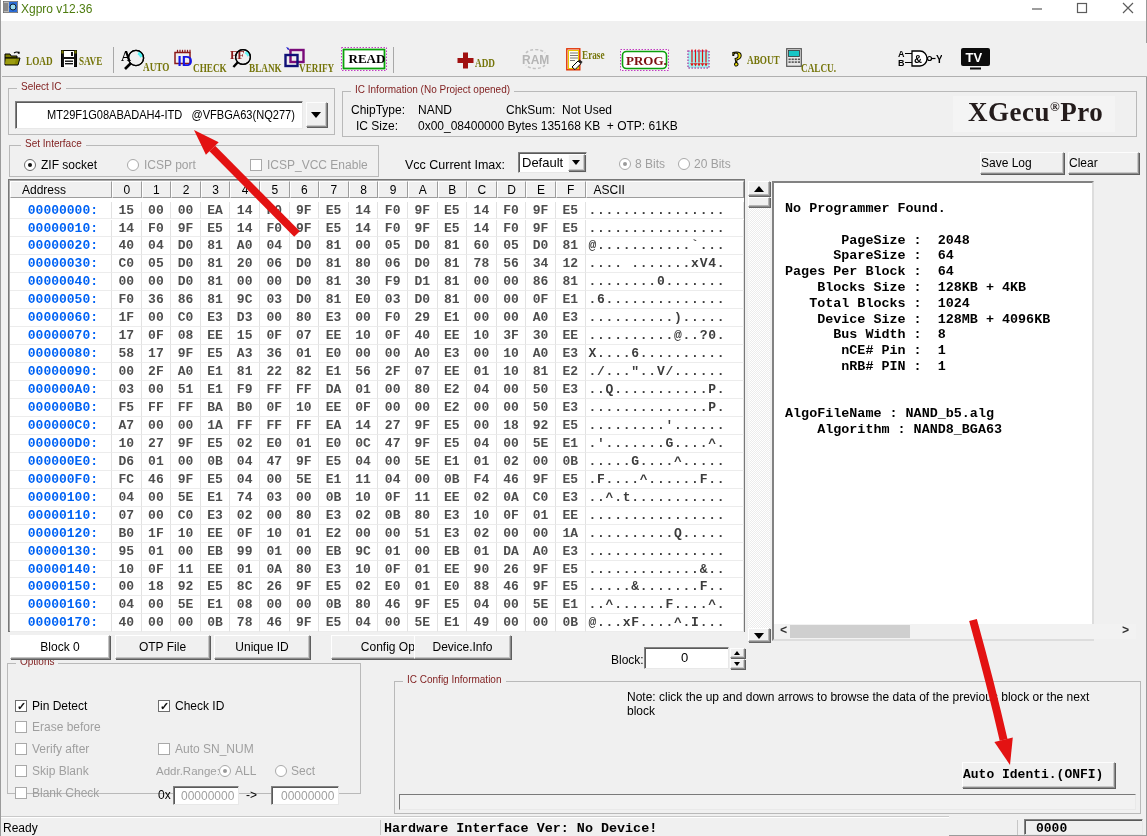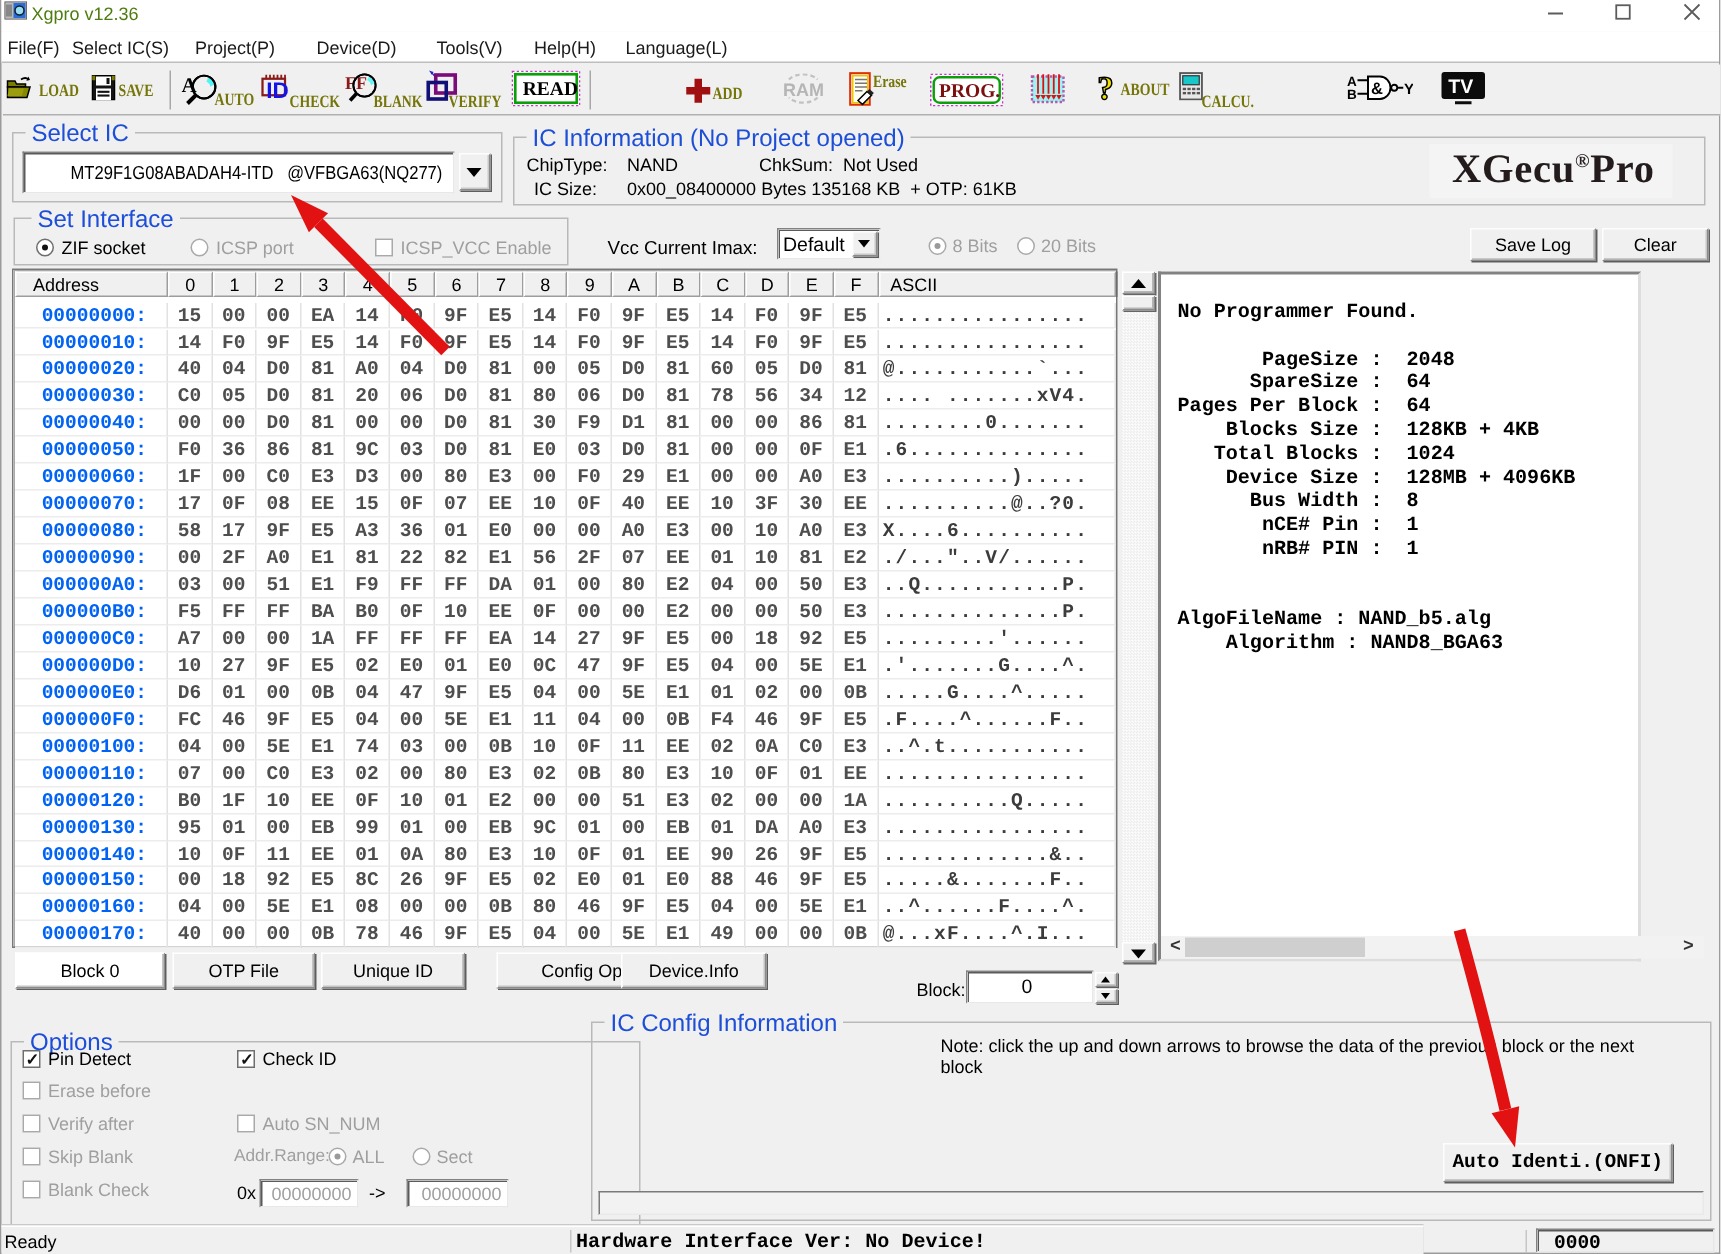--- a/index.html
+++ b/index.html
@@ -11,25 +11,25 @@
 #title{position:absolute;left:20px;top:2px;color:#4d7c0f;font-size:12px}
 
 #menubar{position:absolute;left:0;top:21px;width:100%;height:21px;background:#fff;border-bottom:1px solid #bebebe}
 #menubar span{position:absolute;top:4px;color:#1a1a1a}
 
 #toolbar{position:absolute;left:1px;top:43px;width:1145px;height:34px;background:#f0f0f0;border-bottom:1px solid #b0b0b0}
 .tsep{position:absolute;top:4px;width:1px;height:26px;background:#a8a8a8}
 .tlab{position:absolute;font-family:"Liberation Serif",serif;font-weight:bold;font-size:11.5px;color:#75750a;transform:scaleX(0.8);transform-origin:0 0;white-space:nowrap}
 
 .grp{position:absolute;border:1px solid #b9b9b9;border-radius:0}
-.grp>.glab{position:absolute;top:-8px;left:8px;background:#f0f0f0;padding:0 4px;color:#1d4ed8;font-size:16px;white-space:nowrap}
+.grp>.glab{position:absolute;top:-8px;left:8px;background:#f0f0f0;padding:0 4px;color:#7f1d1d;font-size:10px;white-space:nowrap}
 
 .sunk{background:#fff;border:1px solid #828282;border-bottom-color:#e8e8e8;border-right-color:#e8e8e8;box-shadow:inset 1px 1px 0 #5a5a5a}
 
-.btn{background:#f0f0f0;border:1px solid #8b8b8b;border-top-color:#fdfdfd;border-left-color:#fdfdfd;box-shadow:inset -1px -1px 0 #c8c8c8,1px 1px 0 #5e5e5e;text-align:center;color:#000}
+.btn{background:#f0f0f0;border:1px solid #8b8b8b;border-top-color:#fdfdfd;border-left-color:#fdfdfd;box-shadow:inset -1px -1px 0 #c8c8c8,1px 1px 0 #5e5e5e;text-align:left;color:#000}
 
 .cb{position:absolute;width:12px;height:12px;background:#fff;border:1px solid #6e6e6e}
 .cb.dis{border-color:#a9a9a9}
 .cb .tick{position:absolute;left:1px;top:-1px;font-size:11px;font-weight:bold;color:#111}
 .rd{position:absolute;width:12px;height:12px;background:#fff;border:1px solid #6e6e6e;border-radius:50%}
 .rd.dis{border-color:#a9a9a9}
 .rd .dot{position:absolute;left:3px;top:3px;width:4px;height:4px;border-radius:50%;background:#111}
 .rd.dis .dot{background:#9a9a9a}
 .dis-t{color:#9f9f9f}
 
@@ -68,29 +68,20 @@
    <circle cx="10" cy="6" r="3" fill="#9adcf0" stroke="#123" stroke-width="1"></circle>
    <rect x="1" y="2" width="4" height="8" fill="#888"></rect>
   </svg>
   <span id="title">Xgpro v12.36</span>
   <svg class="abs" style="left:1031px;top:2px" width="104" height="12" viewBox="0 0 104 12">
    <path d="M0 7 h10" stroke="#5c5c5c" stroke-width="1.2"></path>
    <rect x="45.5" y="1.5" width="9" height="9" fill="none" stroke="#5c5c5c" stroke-width="1.2"></rect>
    <path d="M91 1 l10 10 M101 1 l-10 10" stroke="#5c5c5c" stroke-width="1.2"></path>
   </svg>
  </div>
- <div id="menubar">
-      <span style="left:4px">File(F)</span>
-<span style="left:47px">Select IC(S)</span>
-<span style="left:129px">Project(P)</span>
-<span style="left:210px">Device(D)</span>
-<span style="left:290px">Tools(V)</span>
-<span style="left:355px">Help(H)</span>
-<span style="left:416px">Language(L)</span>
-    </div>
  <div id="toolbar">
   <div class="tsep" style="left:111px"></div>
   <div class="tsep" style="left:391px"></div>
  </div>
  <svg class="abs" style="left:3px;top:50px" width="18" height="17" viewBox="0 0 18 17">
 <path d="M1 4 h5 l1 2 h6 v2 h-12 z" fill="#7c7c00" stroke="#000" stroke-width="1"></path>
 <path d="M1 8 h12 l3 0 -2 7 h-13 z" fill="#8a8a00" stroke="#000" stroke-width="1"></path>
 <path d="M2 9 l10 0 -1.5 5 h-9.5 z" fill="#9c9c10"></path>
 <path d="M10 3 q3 -2 5 0" fill="none" stroke="#000" stroke-width="1.2"></path>
 <path d="M15 1 l1 2.4 -2.4 .4 z" fill="#000"></path>
@@ -336,21 +327,21 @@
  <div class="tab" style="left:413px;width:97px">Device.Info</div>
 
  <span class="abs" style="left:610px;top:653px">Block:</span>
  <div class="sunk abs" style="left:643px;top:647px;width:85px;height:22px"></div>
  <span class="abs" style="left:680px;top:650px;font-size:13px">0</span>
  <div class="btn abs" style="left:729px;top:648px;width:15px;height:10px"></div>
  <span class="tri abs" style="left:733px;top:651px;border-left:3.5px solid transparent;border-right:3.5px solid transparent;border-bottom:4px solid #000"></span>
  <div class="btn abs" style="left:729px;top:659px;width:15px;height:10px"></div>
  <span class="tri abs" style="left:733px;top:662px;border-left:3.5px solid transparent;border-right:3.5px solid transparent;border-top:4px solid #000"></span>
 
- <div class="grp" style="left:6px;top:694px;width:420px;height:131px">
+ <div class="grp" style="left:6px;top:663px;width:354px;height:131px">
       <span class="glab">Options</span>
     </div>
  <span class="cb" style="left:14px;top:700px">
       <span class="tick" style="color:#111">✓</span>
     </span>
     <span class="abs" style="left:31px;top:699px">Pin Detect</span>
  <span class="cb" style="left:157px;top:700px">
       <span class="tick" style="color:#111">✓</span>
     </span>
     <span class="abs" style="left:174px;top:699px">Check ID</span>

